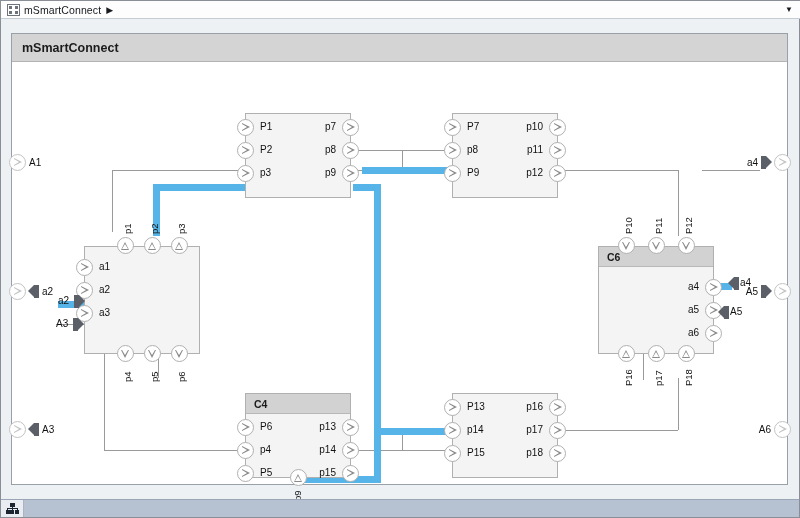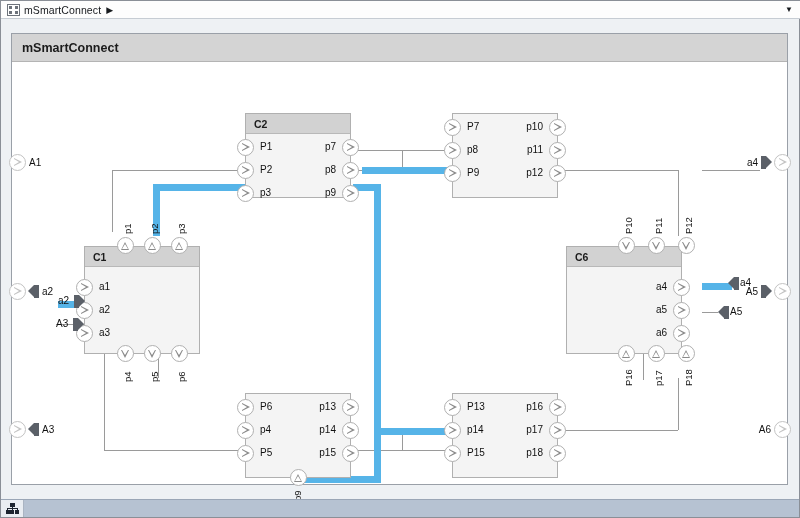--- a/index.html
+++ b/index.html
@@ -187,23 +187,20 @@
 
       <div class="hl h" style="left:341px;top:150px;width:28px;"></div>
       <div class="hl v" style="left:362px;top:150px;height:299px;"></div>
       <div class="hl h" style="left:284px;top:442px;width:85px;"></div>
       <div class="hl v" style="left:284px;top:425px;height:24px;"></div>
       <div class="hl h" style="left:362px;top:394px;width:78px;"></div>
 
       <div class="hl h" style="left:690px;top:249px;width:30px;"></div>
 
       <div class="blk" style="left:233px;top:79px;width:106px;height:85px;">
-        <div class="blk-hdr">
-          <span class="blk-name">C2</span>
-        </div>
         <div class="blk-body">
           <div class="pbubble" style="left:-9px;top:5px;">
               <span class="tri-rt"></span>
             </div>
           <span class="port-lbl" style="position:absolute;left:14px;top:6px;">P1</span>
           <div class="pbubble" style="left:-9px;top:28px;">
               <span class="tri-rt"></span>
             </div>
           <span class="port-lbl" style="position:absolute;left:14px;top:29px;">P2</span>
           <div class="pbubble" style="left:-9px;top:51px;">
@@ -250,23 +247,20 @@
             </div>
           <span class="port-lbl" style="position:absolute;right:14px;top:29px;">p11</span>
           <div class="pbubble" style="right:-9px;top:51px;">
               <span class="tri-rt"></span>
             </div>
           <span class="port-lbl" style="position:absolute;right:14px;top:52px;">p12</span>
         </div>
       </div>
 
       <div class="blk" style="left:72px;top:212px;width:116px;height:108px;">
-        <div class="blk-hdr">
-          <span class="blk-name">C1</span>
-        </div>
         <div class="blk-body">
           <div class="pbubble" style="left:-9px;top:12px;">
               <span class="tri-rt"></span>
             </div>
           <span class="port-lbl" style="position:absolute;left:14px;top:13px;">a1</span>
           <div class="pbubble" style="left:-9px;top:35px;">
               <span class="tri-rt"></span>
             </div>
           <span class="port-lbl" style="position:absolute;left:14px;top:36px;">a2</span>
           <div class="pbubble" style="left:-9px;top:58px;">
@@ -295,21 +289,21 @@
       <div class="vlbl" style="left:110px;top:348px;">p4</div>
       <div class="pbubble" style="left:132px;top:311px;">
           <span class="tri-dn"></span>
         </div>
       <div class="vlbl" style="left:137px;top:348px;">p5</div>
       <div class="pbubble" style="left:159px;top:311px;">
           <span class="tri-dn"></span>
         </div>
       <div class="vlbl" style="left:164px;top:348px;">p6</div>
 
-      <div class="blk" style="left:554px;top:212px;width:116px;height:108px;">
+      <div class="blk" style="left:586px;top:212px;width:116px;height:108px;">
         <div class="blk-hdr">
           <span class="blk-name">C6</span>
         </div>
         <div class="blk-body">
           <div class="pbubble" style="right:-9px;top:12px;">
               <span class="tri-rt"></span>
             </div>
           <span class="port-lbl" style="position:absolute;right:14px;top:13px;">a4</span>
           <div class="pbubble" style="right:-9px;top:35px;">
               <span class="tri-rt"></span>
@@ -342,20 +336,23 @@
       <div class="pbubble" style="left:636px;top:311px;">
           <span class="tri-up"></span>
         </div>
       <div class="vlbl" style="left:641px;top:352px;">p17</div>
       <div class="pbubble" style="left:666px;top:311px;">
           <span class="tri-up"></span>
         </div>
       <div class="vlbl" style="left:671px;top:352px;">P18</div>
 
       <div class="blk" style="left:233px;top:359px;width:106px;height:85px;">
+        <div class="blk-hdr">
+          <span class="blk-name">C4</span>
+        </div>
         <div class="blk-body">
           <div class="pbubble" style="left:-9px;top:5px;">
               <span class="tri-rt"></span>
             </div>
           <span class="port-lbl" style="position:absolute;left:14px;top:6px;">P6</span>
           <div class="pbubble" style="left:-9px;top:28px;">
               <span class="tri-rt"></span>
             </div>
           <span class="port-lbl" style="position:absolute;left:14px;top:29px;">p4</span>
           <div class="pbubble" style="left:-9px;top:51px;">

